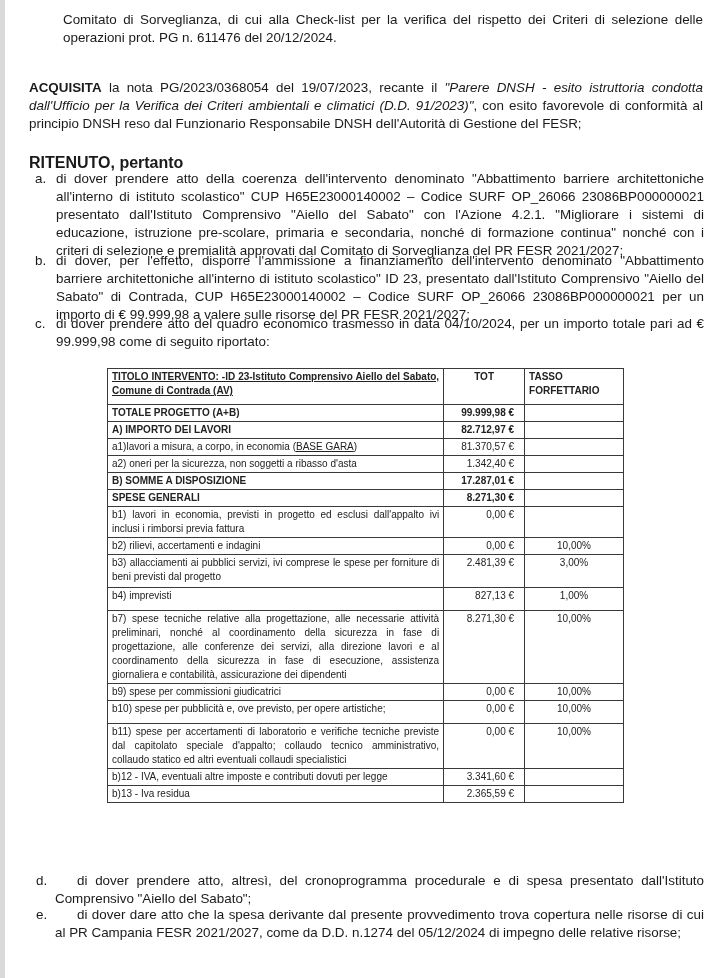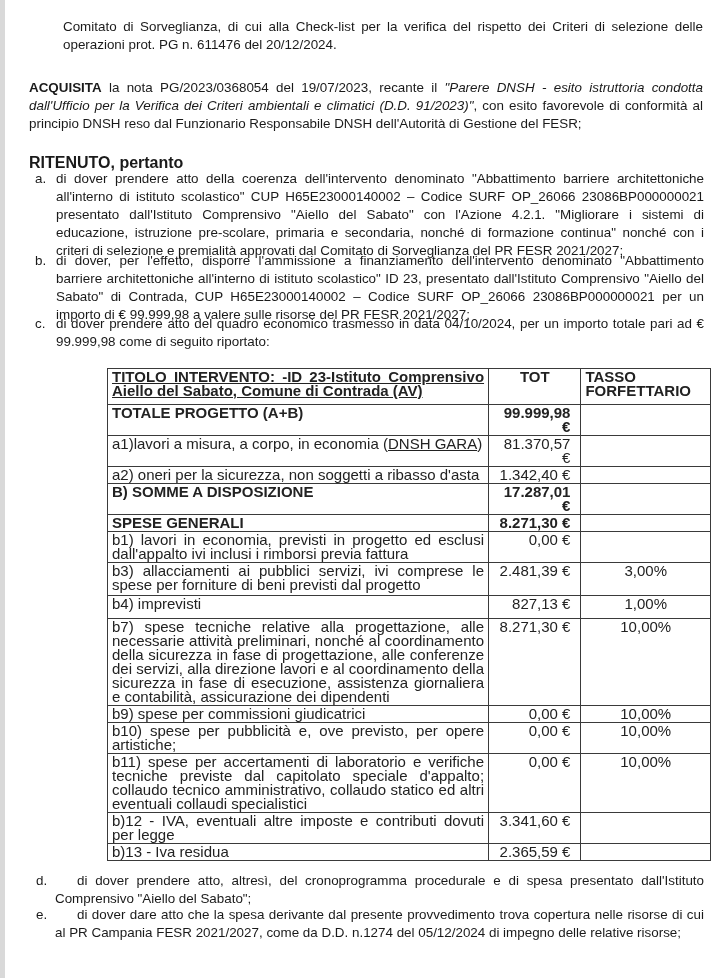--- a/index.html
+++ b/index.html
@@ -17,41 +17,41 @@
   .page {
     position: absolute; left: 0; top: 0; width: 720px; height: 978px;
   }
   .para {
     position: absolute;
     font-size: 13.4px;
     line-height: 18px;
     text-align: justify;
     text-align-last: left;
   }
-  .p-intro { left: 63px; top: 18px; width: 640px; }
+  .p-intro { left: 63px; top: 11px; width: 640px; }
   .p-acq { left: 29px; top: 79px; width: 674px; }
   .p-acq b { font-weight: bold; }
   .p-acq i { font-style: italic; }
   .p-rit-title { left: 29px; top: 154px; font-weight: bold; font-size: 16px; }
   .list-item { position: absolute; font-size: 13.4px; line-height: 18px; text-align: justify; }
   .list-item .marker { position: absolute; left: 0; top: 0; }
   .list-item .body { margin-left: 21px; }
   .li-a { left: 35px; top: 170px; width: 669px; }
   .li-b { left: 35px; top: 252px; width: 669px; }
   .li-c { left: 35px; top: 315px; width: 669px; }
   .li-d { left: 36px; top: 872px; width: 668px; }
   .li-e { left: 36px; top: 906px; width: 668px; }
   .li-d .body, .li-e .body { margin-left: 19px; text-indent: 22px; }
   .li-d .body { text-align: justify; }
 
   table.qe {
     position: absolute; left: 107px; top: 368px;
-    width: 604px;
+    width: 517px;
     border-collapse: collapse;
-    font-size: 15px;
+    font-size: 10px;
     line-height: 14px;
     color: #222;
   }
   table.qe td {
     border: 1.4px solid #3a3a3a;
     padding: 1px 4px 1px 4px;
     vertical-align: top;
   }
   table.qe td.c1 { width: 328px; text-align: justify; }
   table.qe td.c2 { width: 66px; text-align: right; padding-right: 10px; }
@@ -100,22 +100,27 @@
         <tr class="head">
       <td class="c1"><u>TITOLO INTERVENTO: -ID 23-Istituto Comprensivo Aiello del Sabato, Comune di Contrada (AV)</u></td>
       <td class="c2">TOT</td>
       <td class="c3">TASSO FORFETTARIO</td>
     </tr>
     <tr class="bold r-std">
       <td class="c1">TOTALE PROGETTO (A+B)</td>
       <td class="c2">99.999,98 €</td>
       <td class="c3"></td>
     </tr>
-    <tr class="r-std">
-      <td class="c1"><span>a1)lavori a misura, a corpo, in economia (</span><u class="base">DNSH GARA</u><span>)</span></td>
+    <tr class="bold r-std">
+      <td class="c1">A) IMPORTO DEI LAVORI</td>
+      <td class="c2">82.712,97 €</td>
+      <td class="c3"></td>
+    </tr>
+    <tr class="r-std">
+      <td class="c1"><span>a1)lavori a misura, a corpo, in economia (</span><u class="base">BASE GARA</u><span>)</span></td>
       <td class="c2">81.370,57 €</td>
       <td class="c3"></td>
     </tr>
     <tr class="r-std">
       <td class="c1">a2) oneri per la sicurezza, non soggetti a ribasso d'asta</td>
       <td class="c2">1.342,40 €</td>
       <td class="c3"></td>
     </tr>
     <tr class="bold r-std">
       <td class="c1">B) SOMME A DISPOSIZIONE</td>
@@ -124,20 +129,25 @@
     </tr>
     <tr class="bold r-std">
       <td class="c1">SPESE GENERALI</td>
       <td class="c2">8.271,30 €</td>
       <td class="c3"></td>
     </tr>
     <tr class="r-std">
       <td class="c1">b1) lavori in economia, previsti in progetto ed esclusi dall'appalto ivi inclusi i rimborsi previa fattura</td>
       <td class="c2">0,00 €</td>
       <td class="c3"></td>
+    </tr>
+    <tr class="r-std">
+      <td class="c1">b2) rilievi, accertamenti e indagini</td>
+      <td class="c2">0,00 €</td>
+      <td class="c3">10,00%</td>
     </tr>
     <tr class="r-tall">
       <td class="c1">b3) allacciamenti ai pubblici servizi, ivi comprese le spese per forniture di beni previsti dal progetto</td>
       <td class="c2">2.481,39 €</td>
       <td class="c3">3,00%</td>
     </tr>
     <tr class="r-std">
       <td class="c1" style="height:20px">b4) imprevisti</td>
       <td class="c2">827,13 €</td>
       <td class="c3">1,00%</td>

